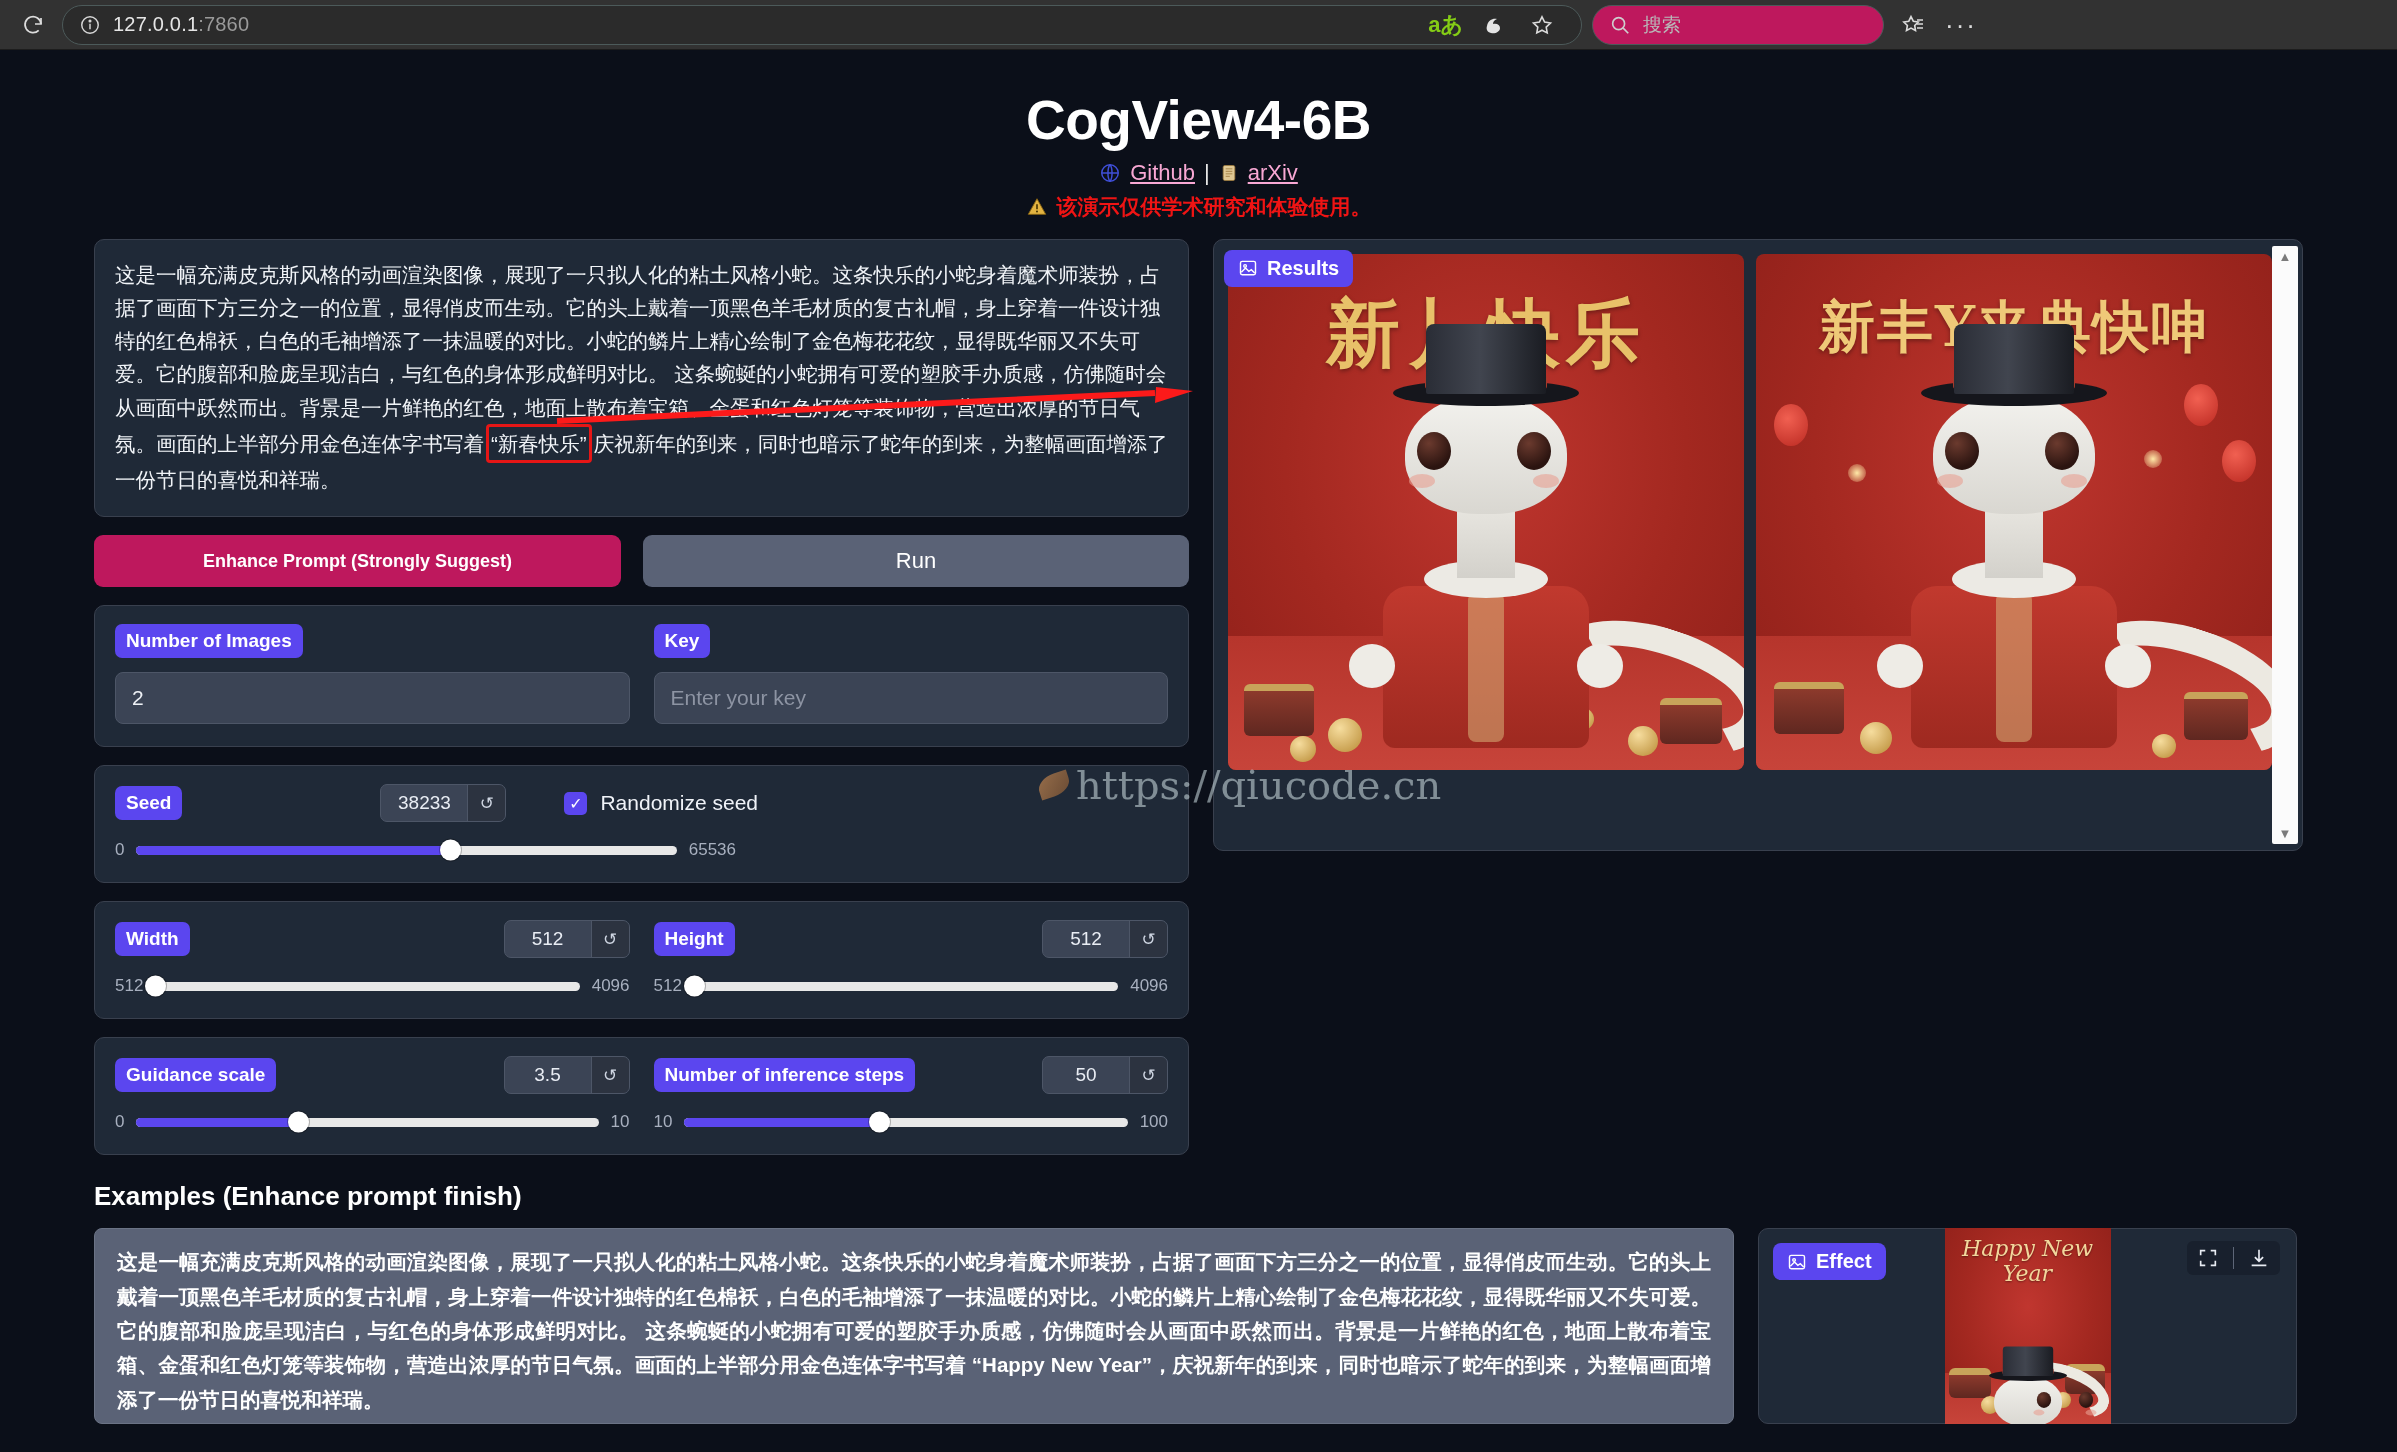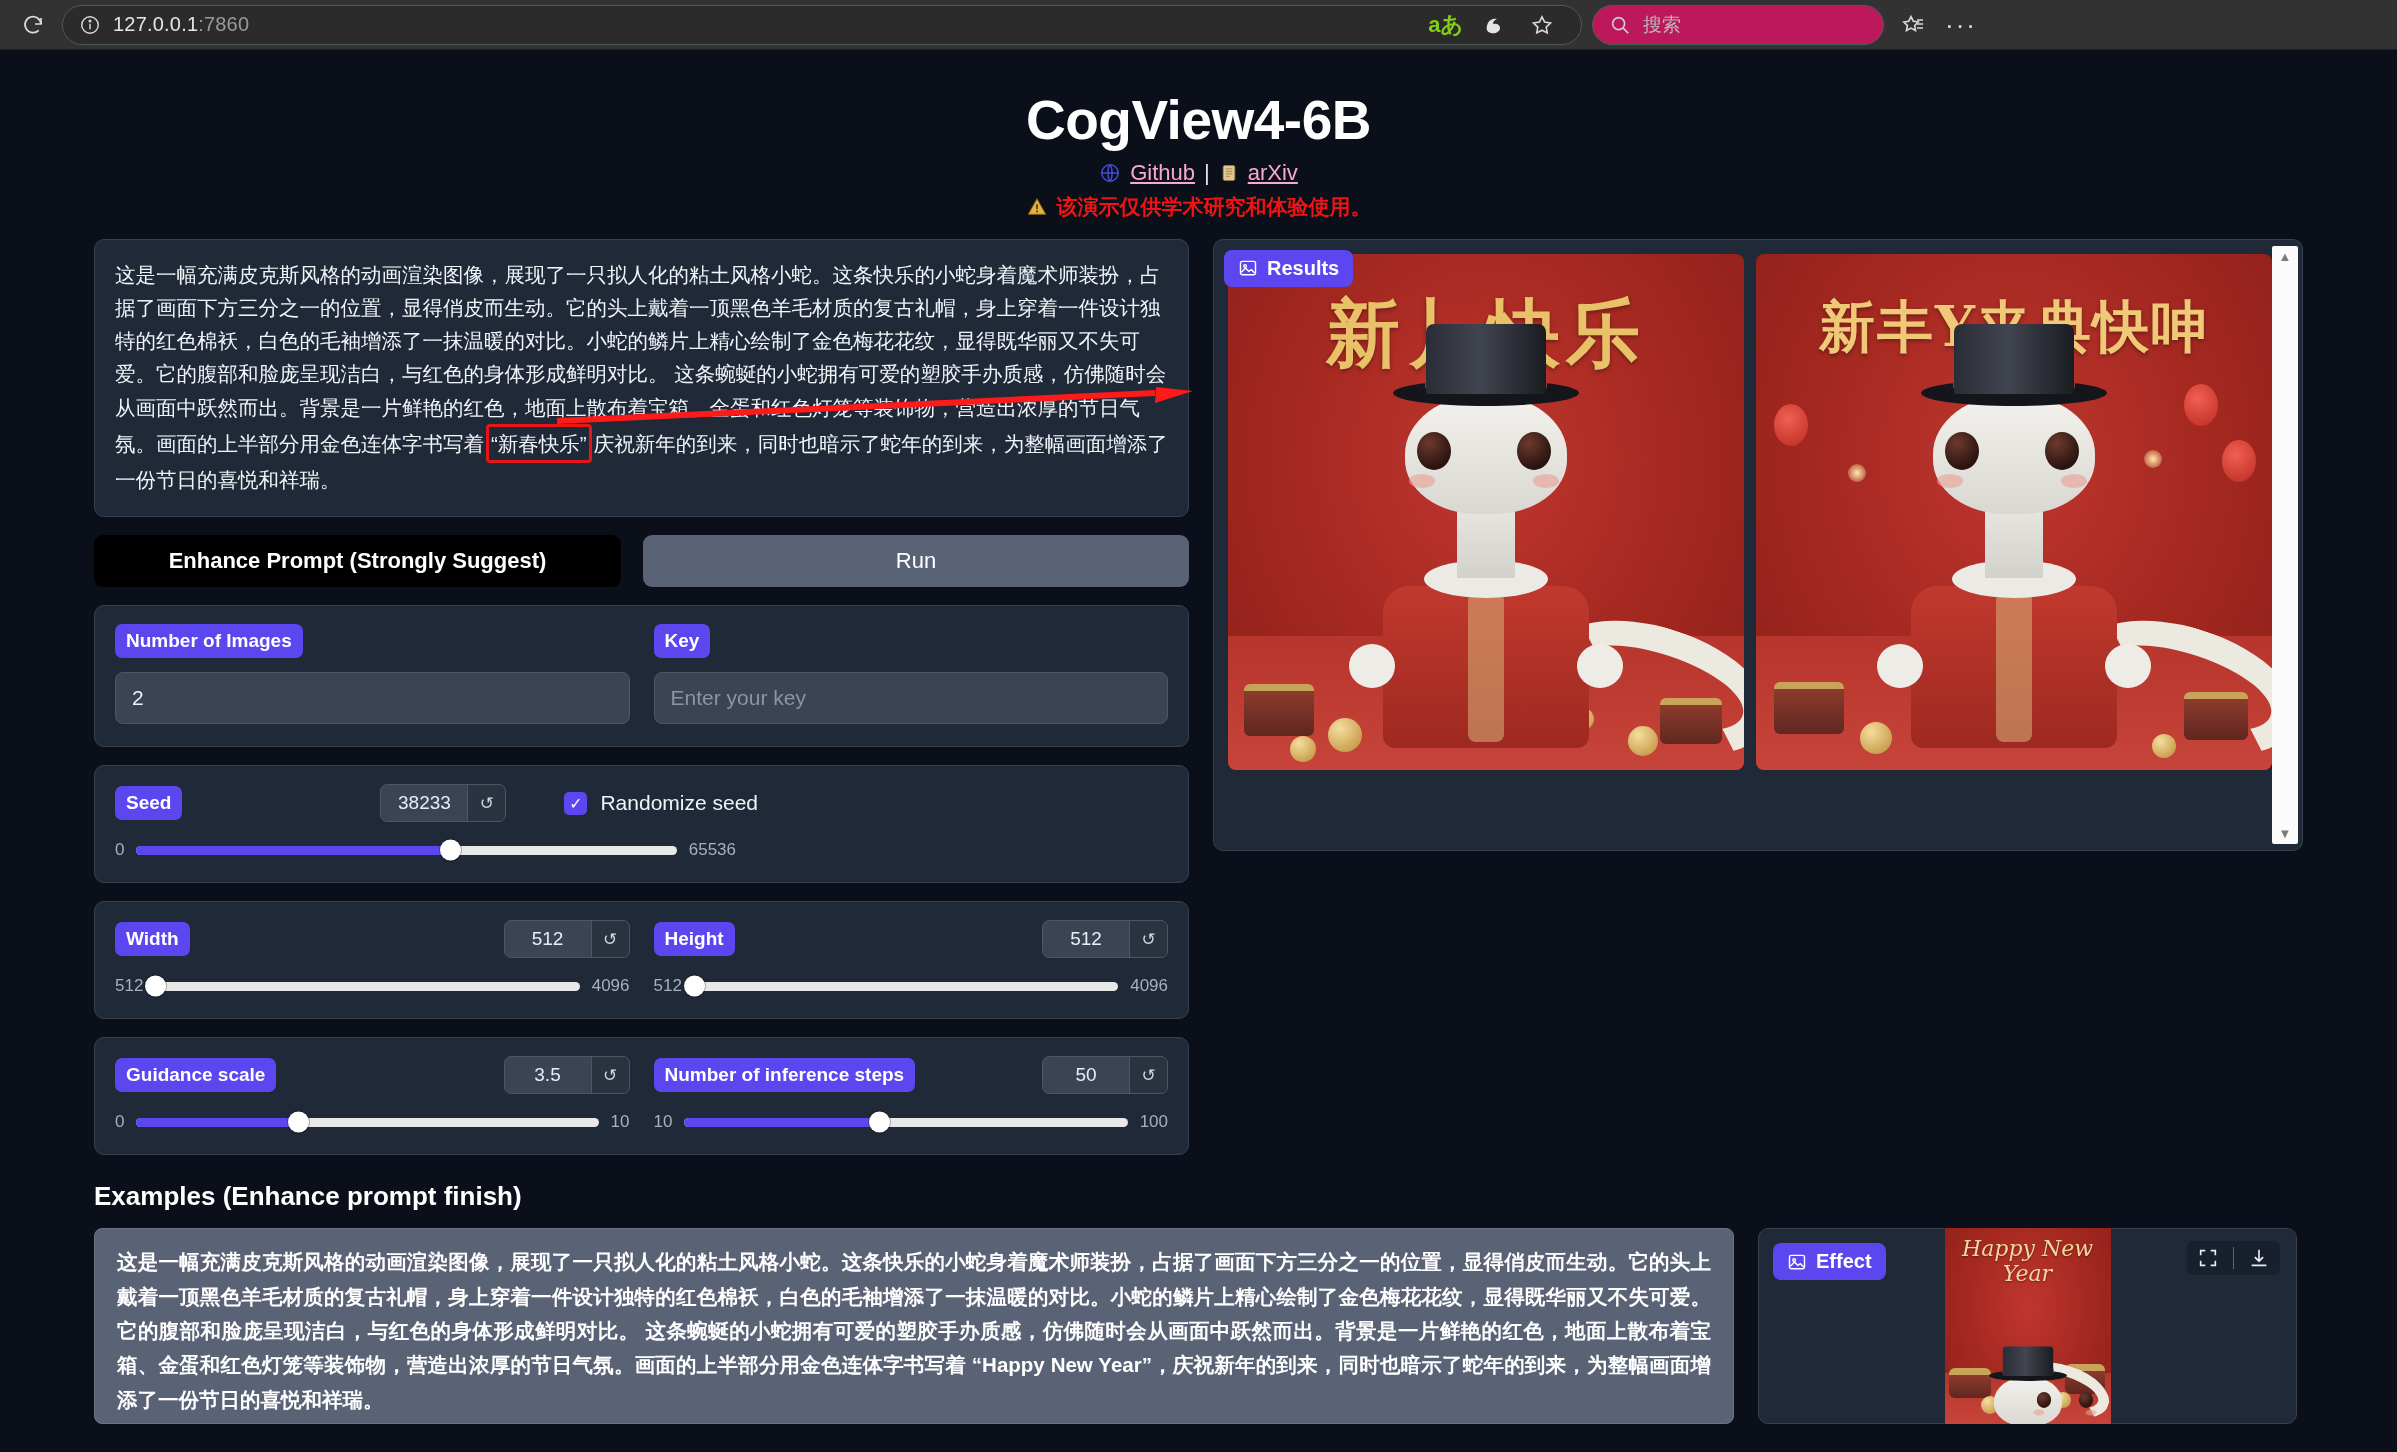--- a/index.html
+++ b/index.html
@@ -89,22 +89,22 @@
     padding: 0 2px; margin: 0 2px;
   }
   .arrow {
     position: absolute; left: 460px; top: 147px;
     width: 640px; height: 40px; pointer-events: none;
   }
 
   
   .btn-row { display: flex; gap: 22px; margin-top: 18px; }
   .btn {
-    height: 52px; border-radius: 9px; background: #000000;
-    color: #ffffff; font-size: 22px; font-weight: 700;
+    height: 52px; border-radius: 9px; background: #be185d;
+    color: #ffffff; font-size: 18px; font-weight: 700;
     display: flex; align-items: center; justify-content: center;
     border: none; cursor: pointer;
   }
   .btn-enhance { width: 527px; }
   .btn-run { width: 546px; font-weight: 400; font-size: 22px; background: #5a6276; }
 
   
   .group {
     margin-top: 18px; padding: 18px 20px 22px 20px;
   }
@@ -593,20 +593,24 @@
         </div>
 
         <div class="vscroll">
           <span class="arw">▲</span>
           <span class="arw">▼</span>
         </div>
       </div>
     </div>
   </div>
 
+  <div class="watermark">
+    <span class="leaf"></span>
+    <span>https://qiucode.cn</span>
+  </div>
 
   <div class="examples-title">Examples (Enhance prompt finish)</div>
 
   <div class="examples-row">
     <div class="ex-table">这是一幅充满皮克斯风格的动画渲染图像，展现了一只拟人化的粘土风格小蛇。这条快乐的小蛇身着魔术师装扮，占据了画面下方三分之一的位置，显得俏皮而生动。它的头上戴着一顶黑色羊毛材质的复古礼帽，身上穿着一件设计独特的红色棉袄，白色的毛袖增添了一抹温暖的对比。小蛇的鳞片上精心绘制了金色梅花花纹，显得既华丽又不失可爱。它的腹部和脸庞呈现洁白，与红色的身体形成鲜明对比。 这条蜿蜒的小蛇拥有可爱的塑胶手办质感，仿佛随时会从画面中跃然而出。背景是一片鲜艳的红色，地面上散布着宝箱、金蛋和红色灯笼等装饰物，营造出浓厚的节日气氛。画面的上半部分用金色连体字书写着 “Happy New Year”，庆祝新年的到来，同时也暗示了蛇年的到来，为整幅画面增添了一份节日的喜悦和祥瑞。</div>
 
     <div class="effect-card">
       <div class="effect-badge">
         <span>
           <svg width="20" height="20" viewBox="0 0 24 24" fill="none" stroke="#fff" stroke-width="1.7">

